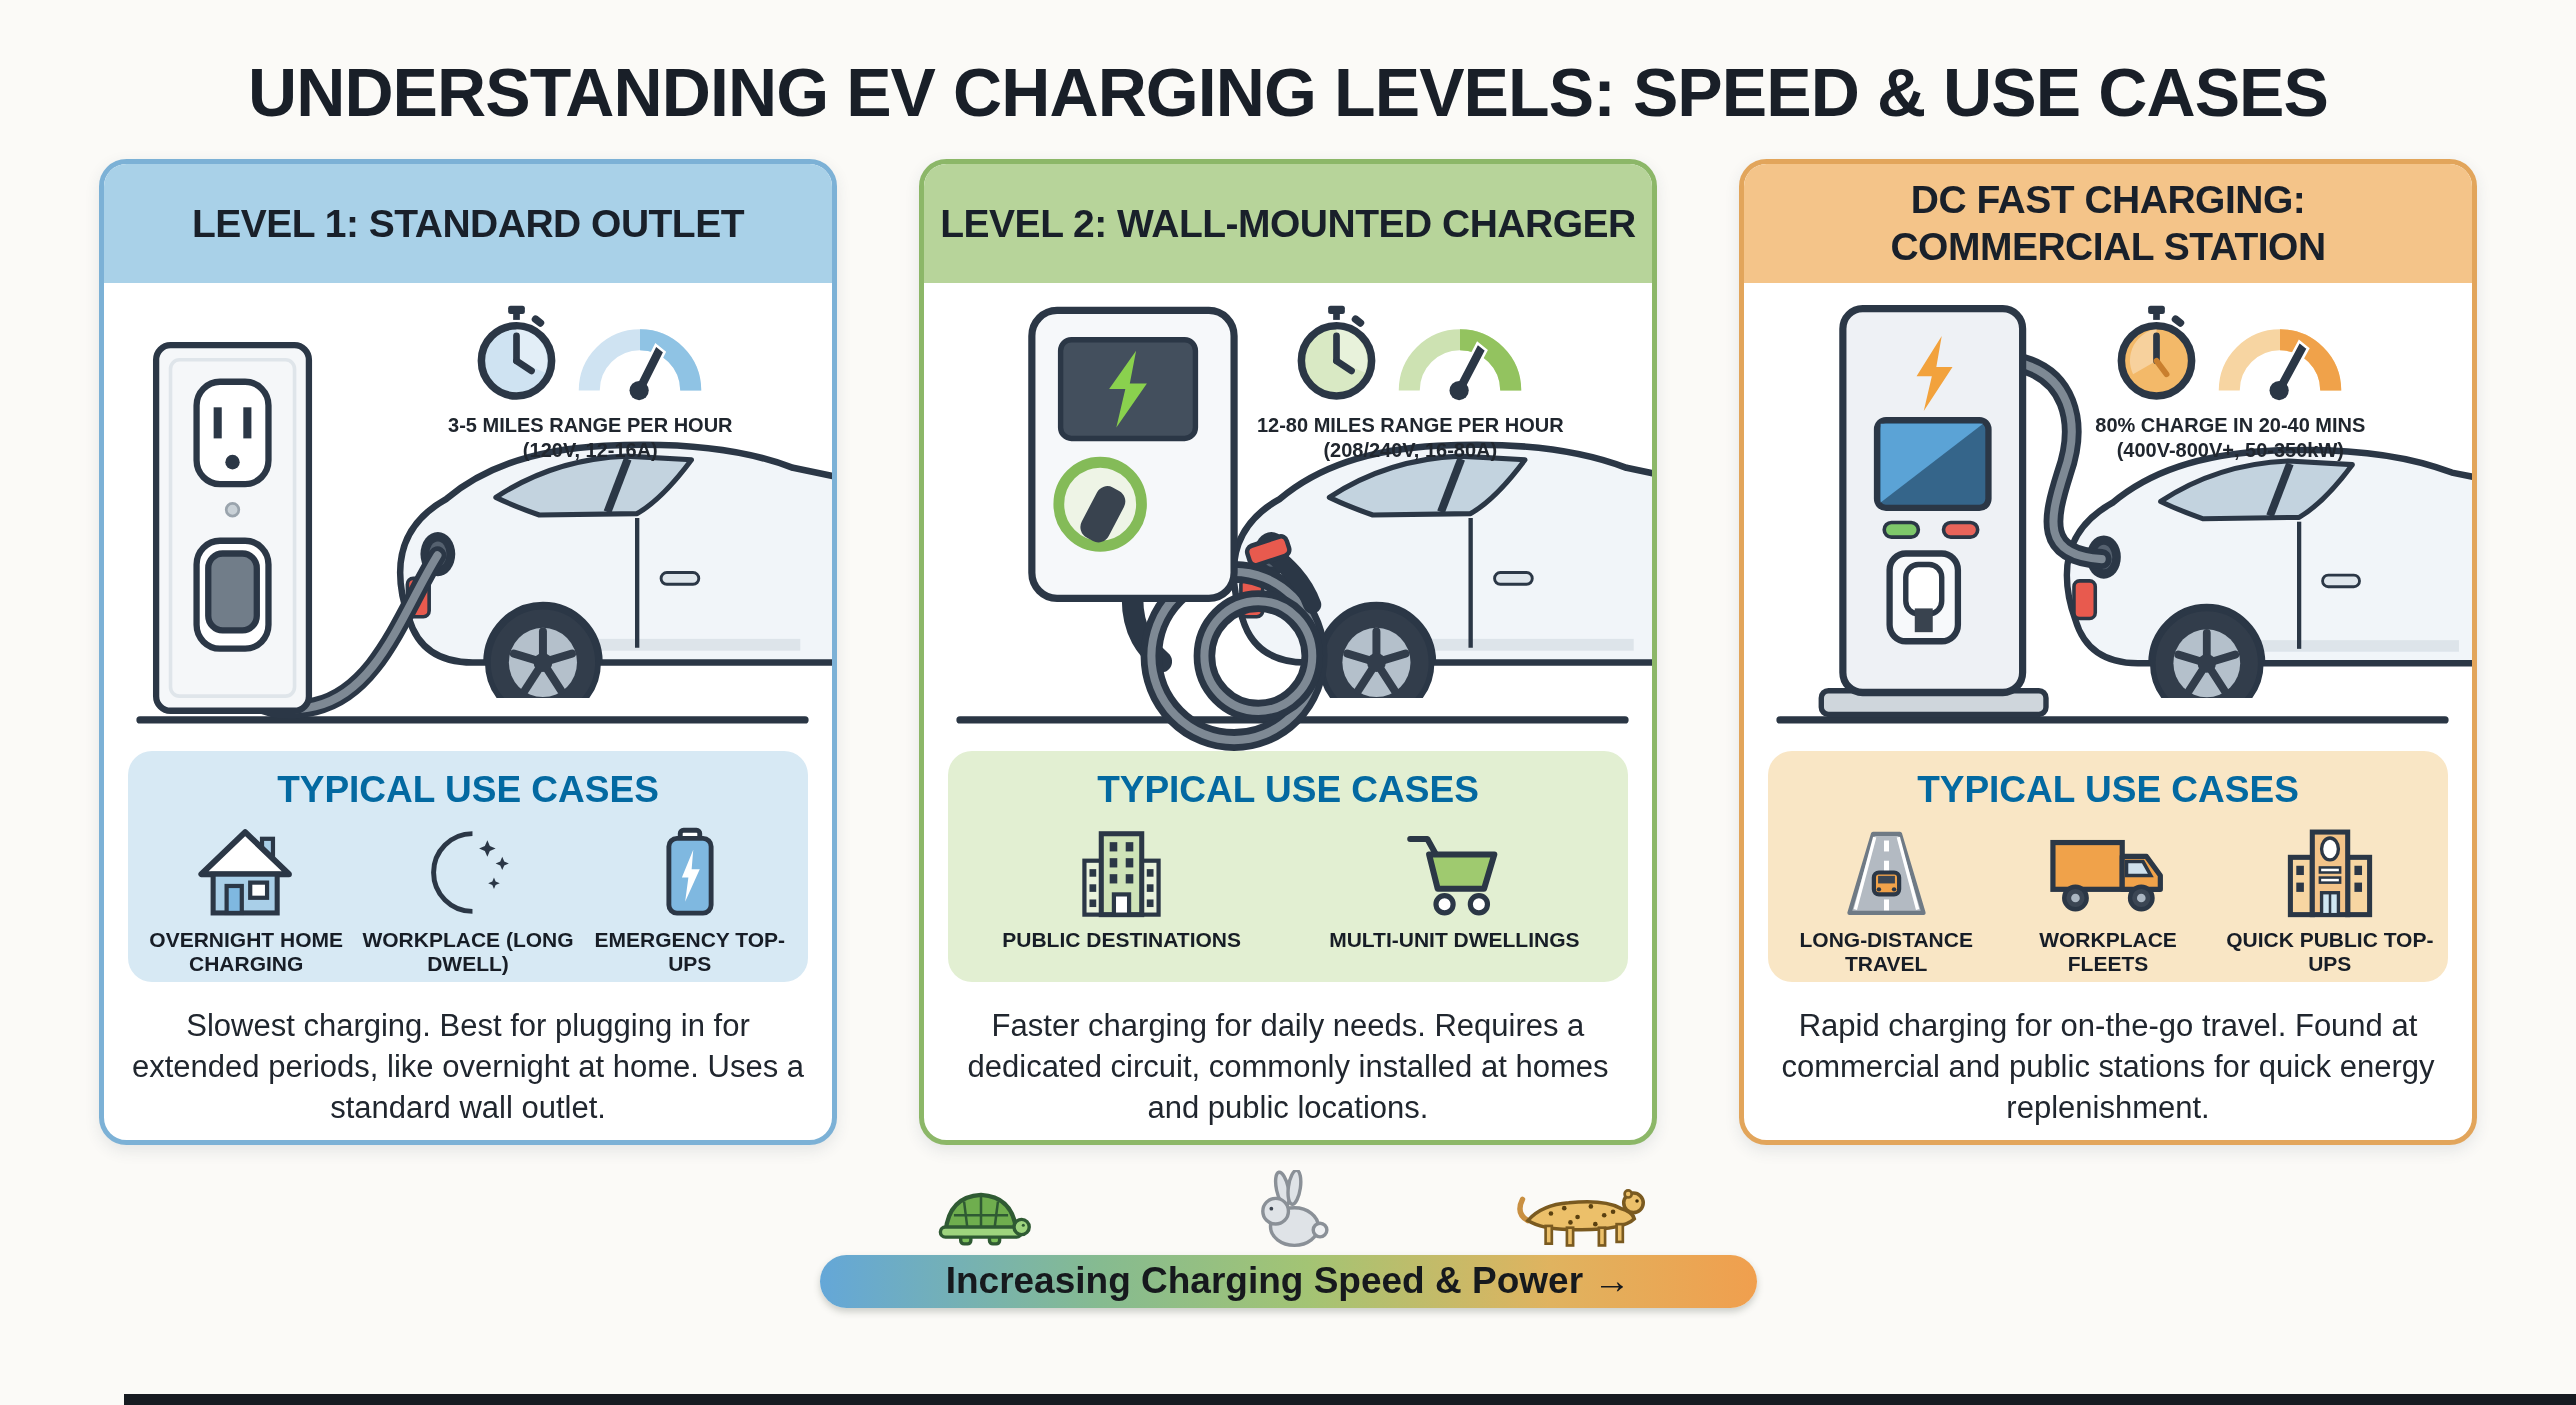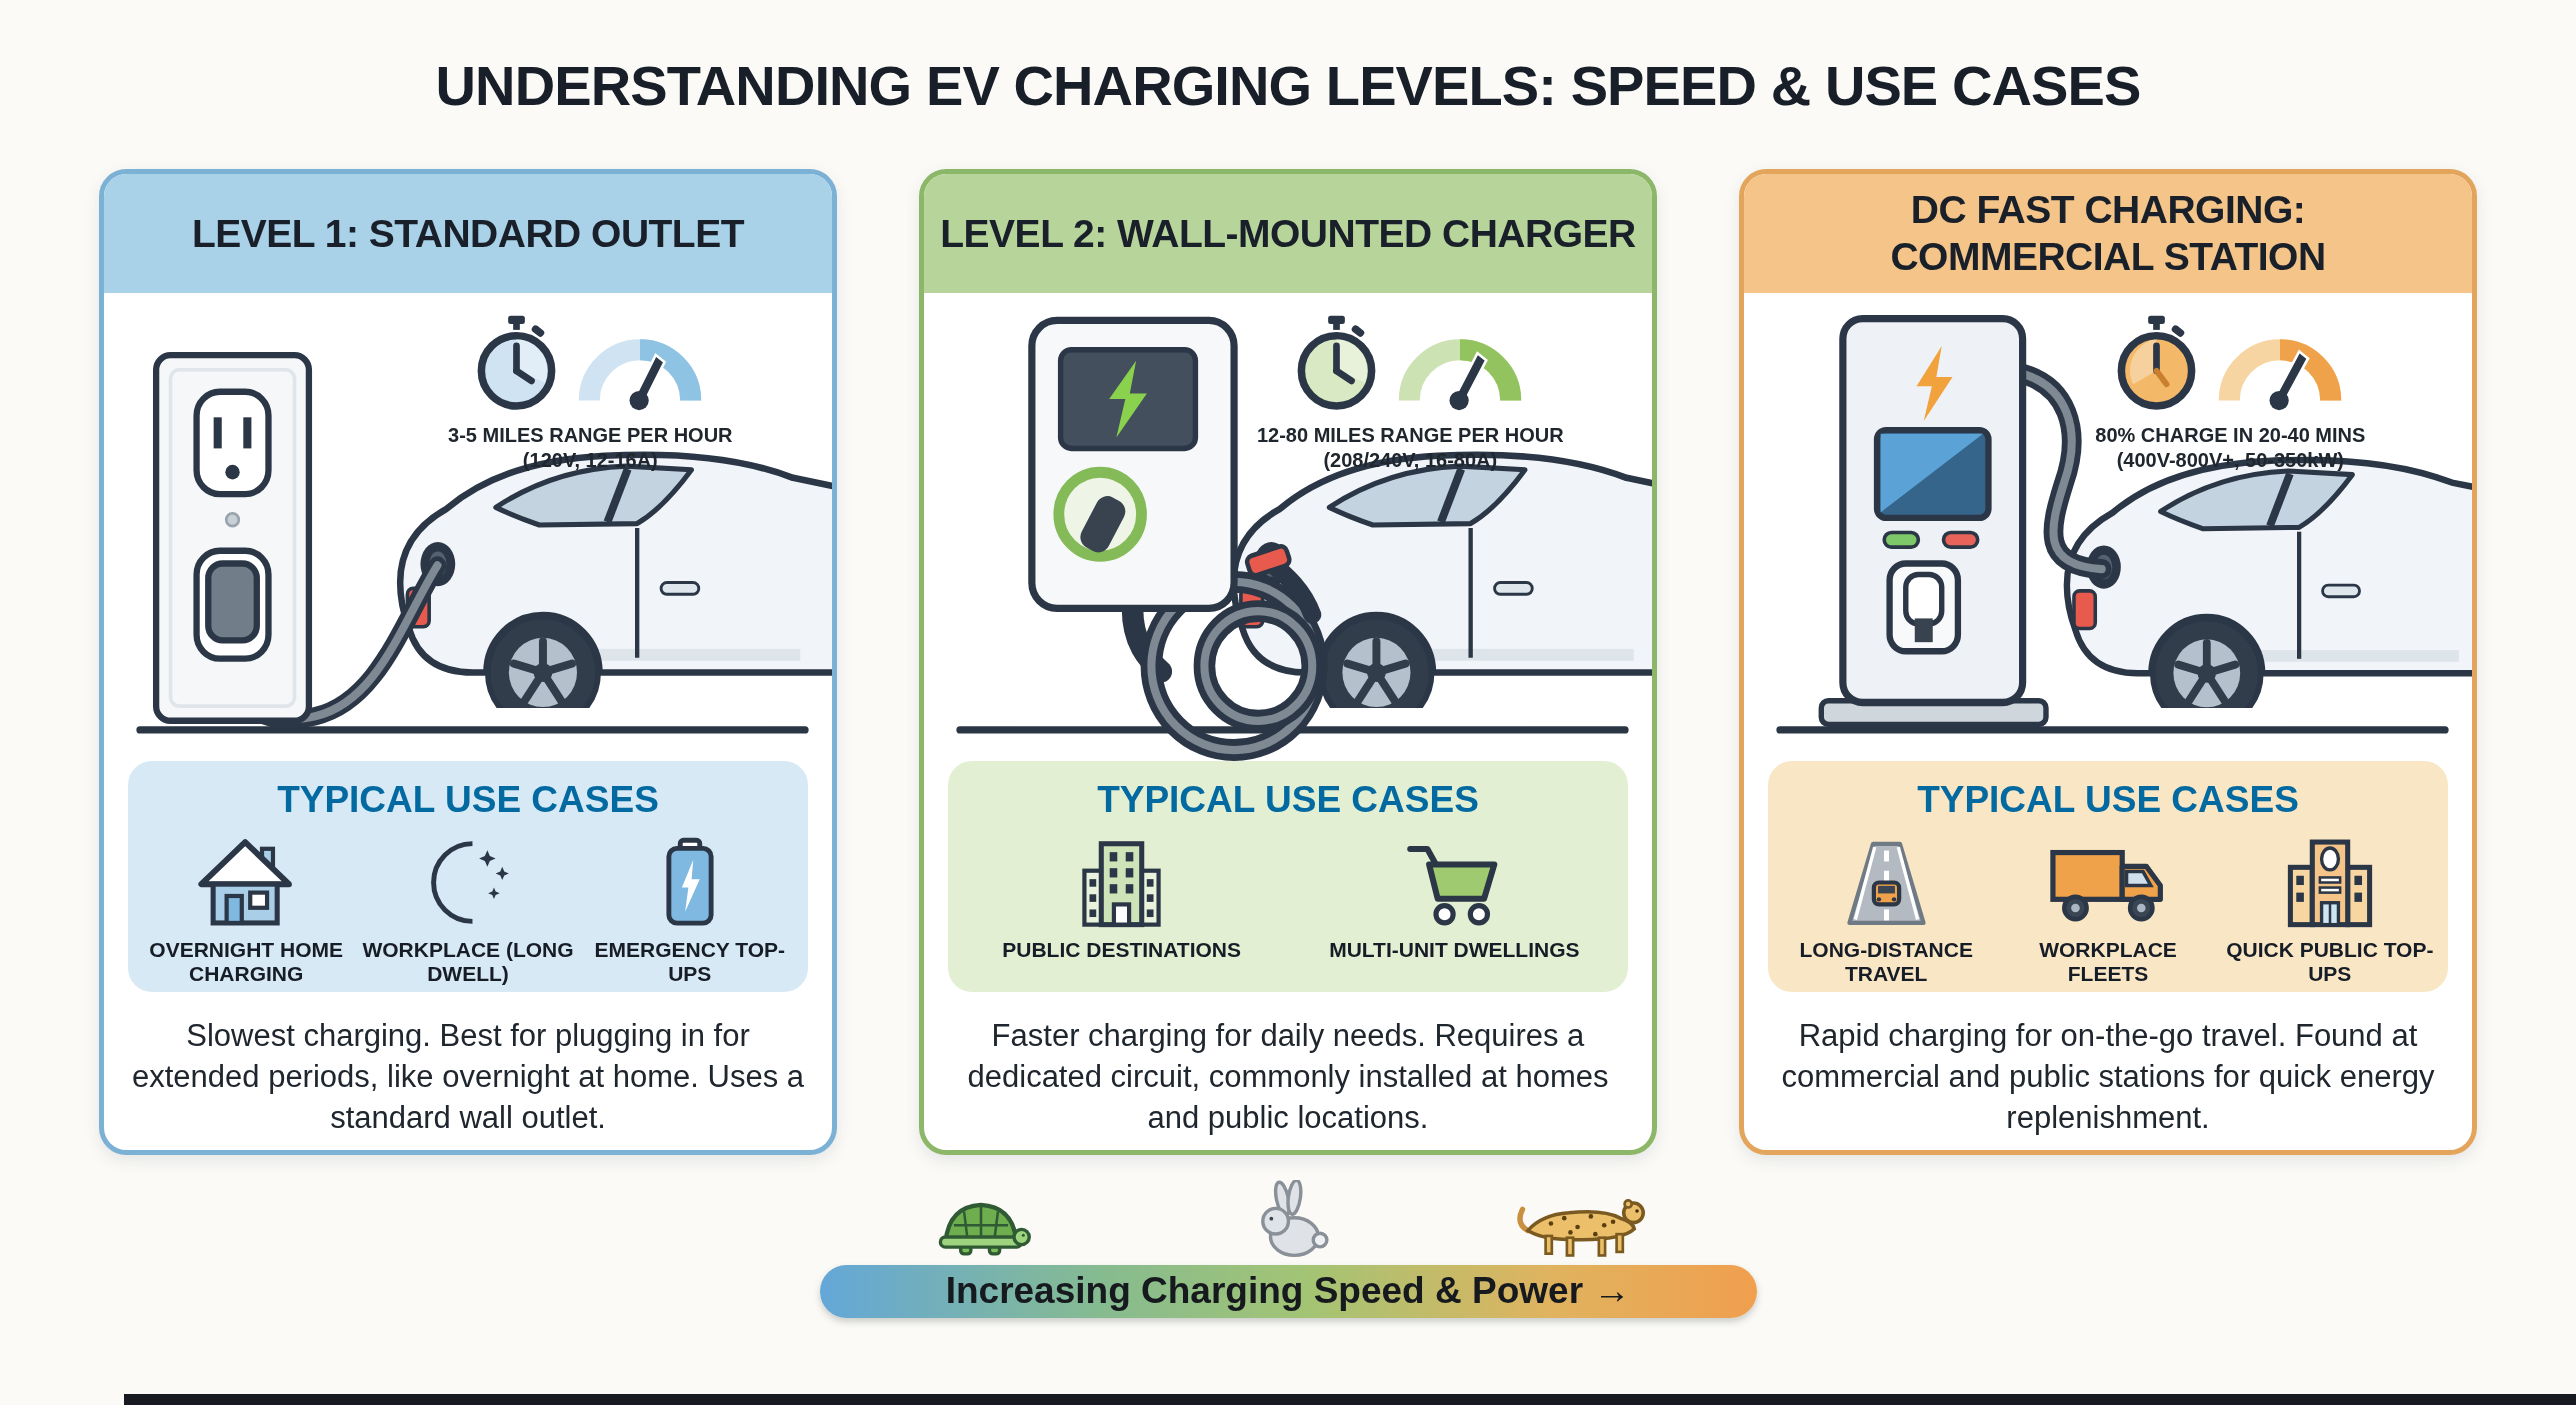--- a/index.html
+++ b/index.html
@@ -8,27 +8,27 @@
     background:#fbfaf7;
     font-family:"Liberation Sans","DejaVu Sans",sans-serif;
     color:#1b2330;
     position:relative;
     overflow:hidden;
   }
   .canvas{position:relative;width:2576px;height:1405px;}
   .page-title{
     margin:0;padding-top:53px;
     text-align:center;
-    font-size:56px;font-weight:bold;letter-spacing:-0.9px;
+    font-size:68px;font-weight:bold;letter-spacing:-0.9px;
     color:#191f28;
   }
   .panels{
     display:flex;gap:82px;
     padding:0 99px;
-    margin-top:51px;
+    margin-top:28px;
   }
   .panel{
     flex:1;height:986px;
     background:#ffffff;
     border-radius:27.4px;
     overflow:hidden;
     box-shadow:0 5.5px 14.6px rgba(40,60,80,.10);
     box-sizing:border-box;
     display:flex;flex-direction:column;
   }

